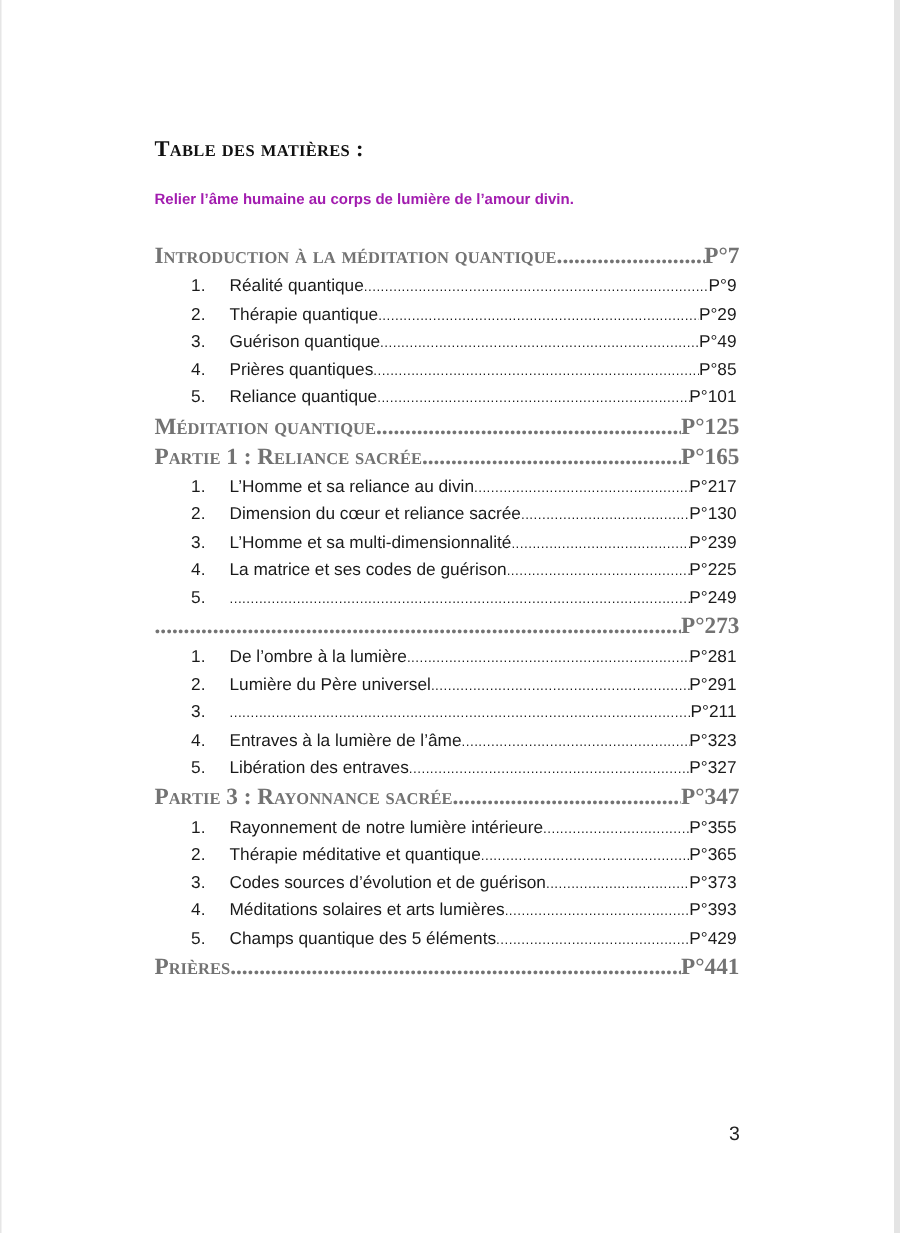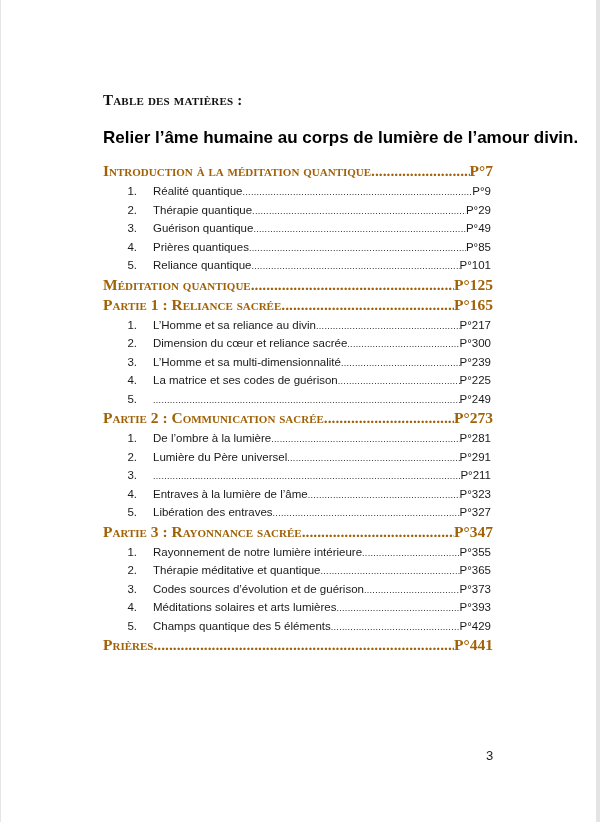--- a/index.html
+++ b/index.html
@@ -43,22 +43,22 @@
     font-variant: small-caps;
     letter-spacing: 0.2px;
     color: #111;
   }
   .subtitle {
     position: absolute;
     left: 102px;
     top: 128px;
     font-family: "Liberation Sans", sans-serif;
     font-weight: bold;
-    font-size: 17px;
-    color: #000000;
+    font-size: 10px;
+    color: #a21caf;
   }
   .toc {
     position: absolute;
     left: 102px;
     top: 161px;
     width: 390px;
   }
   .section {
     margin: 0;
   }
@@ -66,21 +66,21 @@
   }
   .heading {
     display: flex;
     align-items: baseline;
     font-family: "Liberation Serif", serif;
     font-weight: bold;
     font-variant: small-caps;
     font-size: 15.5px;
     line-height: 20px;
     height: 20px;
-    color: #a16207;
+    color: #737373;
     white-space: nowrap;
     overflow: hidden;
   }
   .heading .h-text { flex: 0 0 auto; }
   .heading .h-dots {
     flex: 1 1 auto;
     overflow: hidden;
     white-space: nowrap;
     font-variant: normal;
     letter-spacing: 0px;
@@ -202,21 +202,21 @@
           <li class="item">
             <span class="num">1.</span>
             <span class="label">L’Homme et sa reliance au divin</span>
             <span class="dots"></span>
             <span class="pg">P°217</span>
           </li>
           <li class="item">
             <span class="num">2.</span>
             <span class="label">Dimension du cœur et reliance sacrée</span>
             <span class="dots"></span>
-            <span class="pg">P°300</span>
+            <span class="pg">P°130</span>
           </li>
           <li class="item">
             <span class="num">3.</span>
             <span class="label">L’Homme et sa multi-dimensionnalité</span>
             <span class="dots"></span>
             <span class="pg">P°239</span>
           </li>
           <li class="item">
             <span class="num">4.</span>
             <span class="label">La matrice et ses codes de guérison</span>
@@ -225,21 +225,20 @@
           </li>
           <li class="item">
             <span class="num">5.</span>
             <span class="dots"></span>
             <span class="pg">P°249</span>
           </li>
         </ul>
       </div>
       <div class="section">
         <div class="heading">
-          <span class="h-text">Partie 2 : Communication sacrée</span>
           <span class="h-dots"></span>
           <span class="h-page">P°273</span>
         </div>
         <ul class="items">
           <li class="item">
             <span class="num">1.</span>
             <span class="label">De l’ombre à la lumière</span>
             <span class="dots"></span>
             <span class="pg">P°281</span>
           </li>

